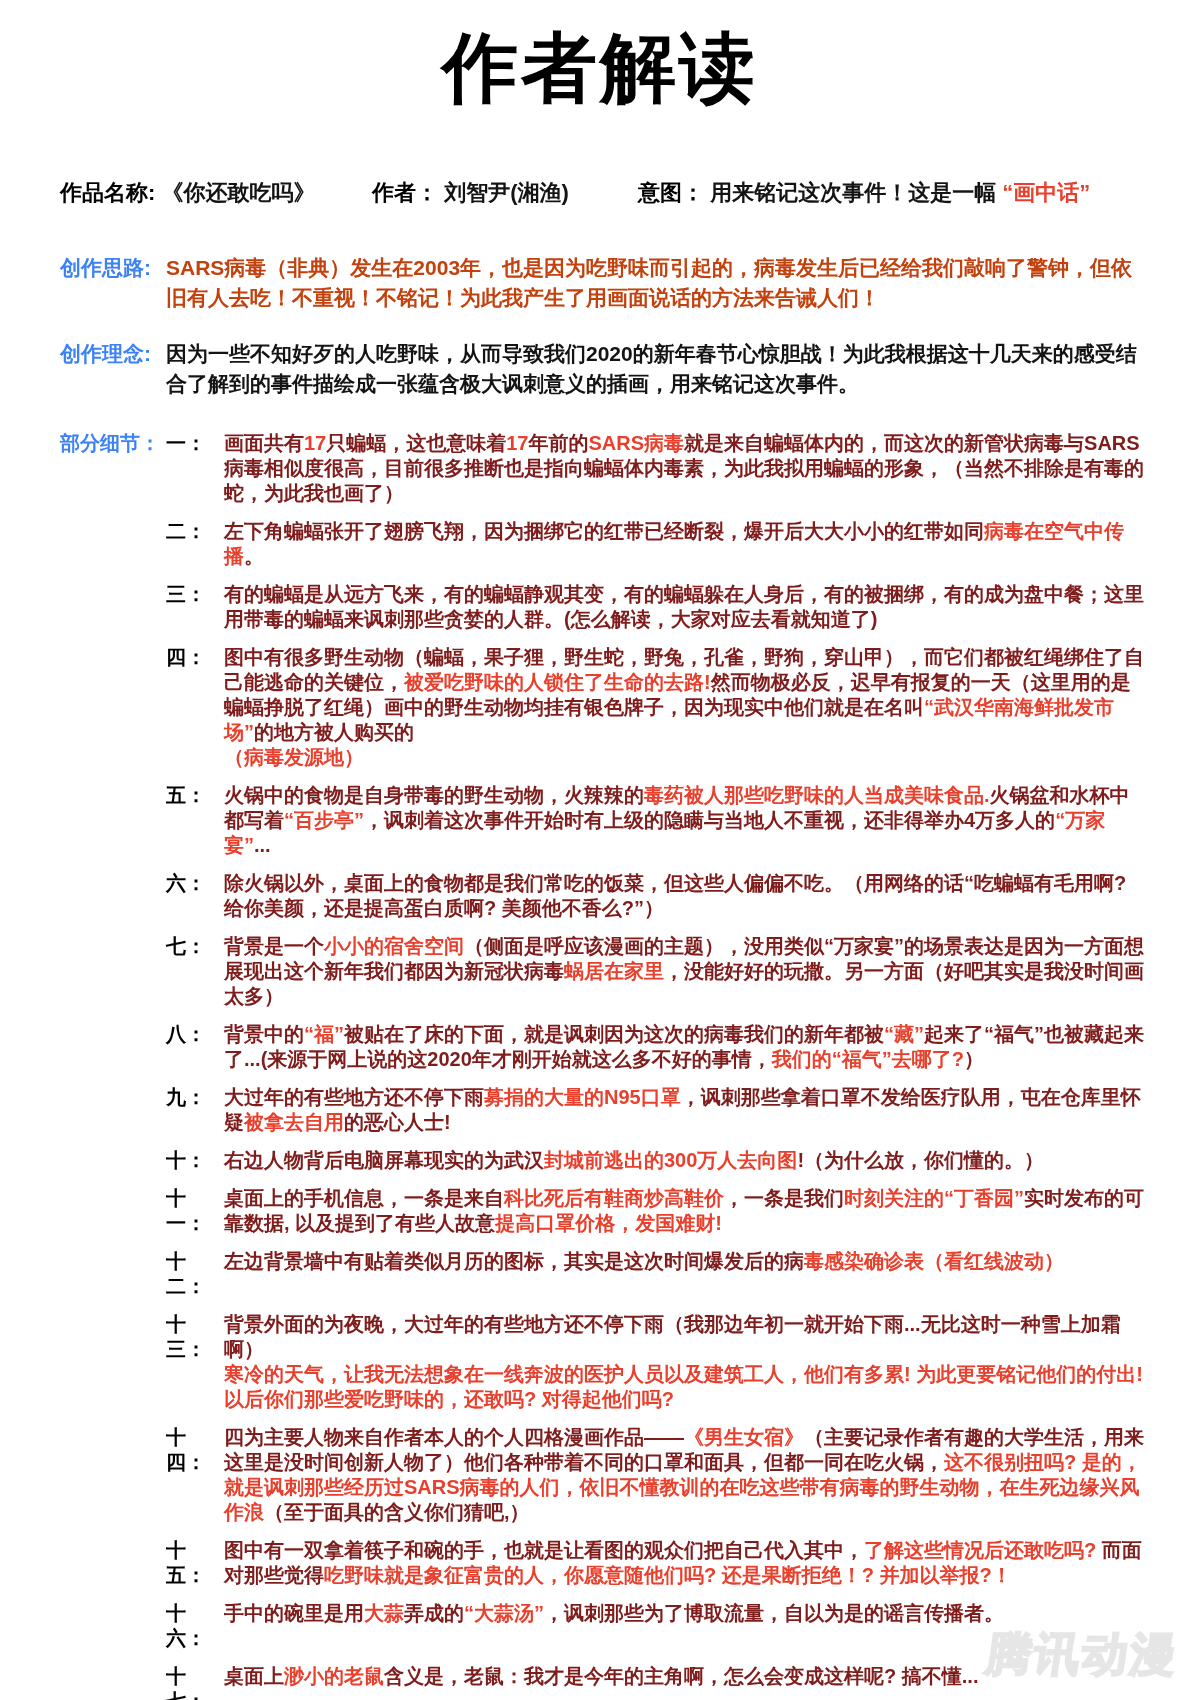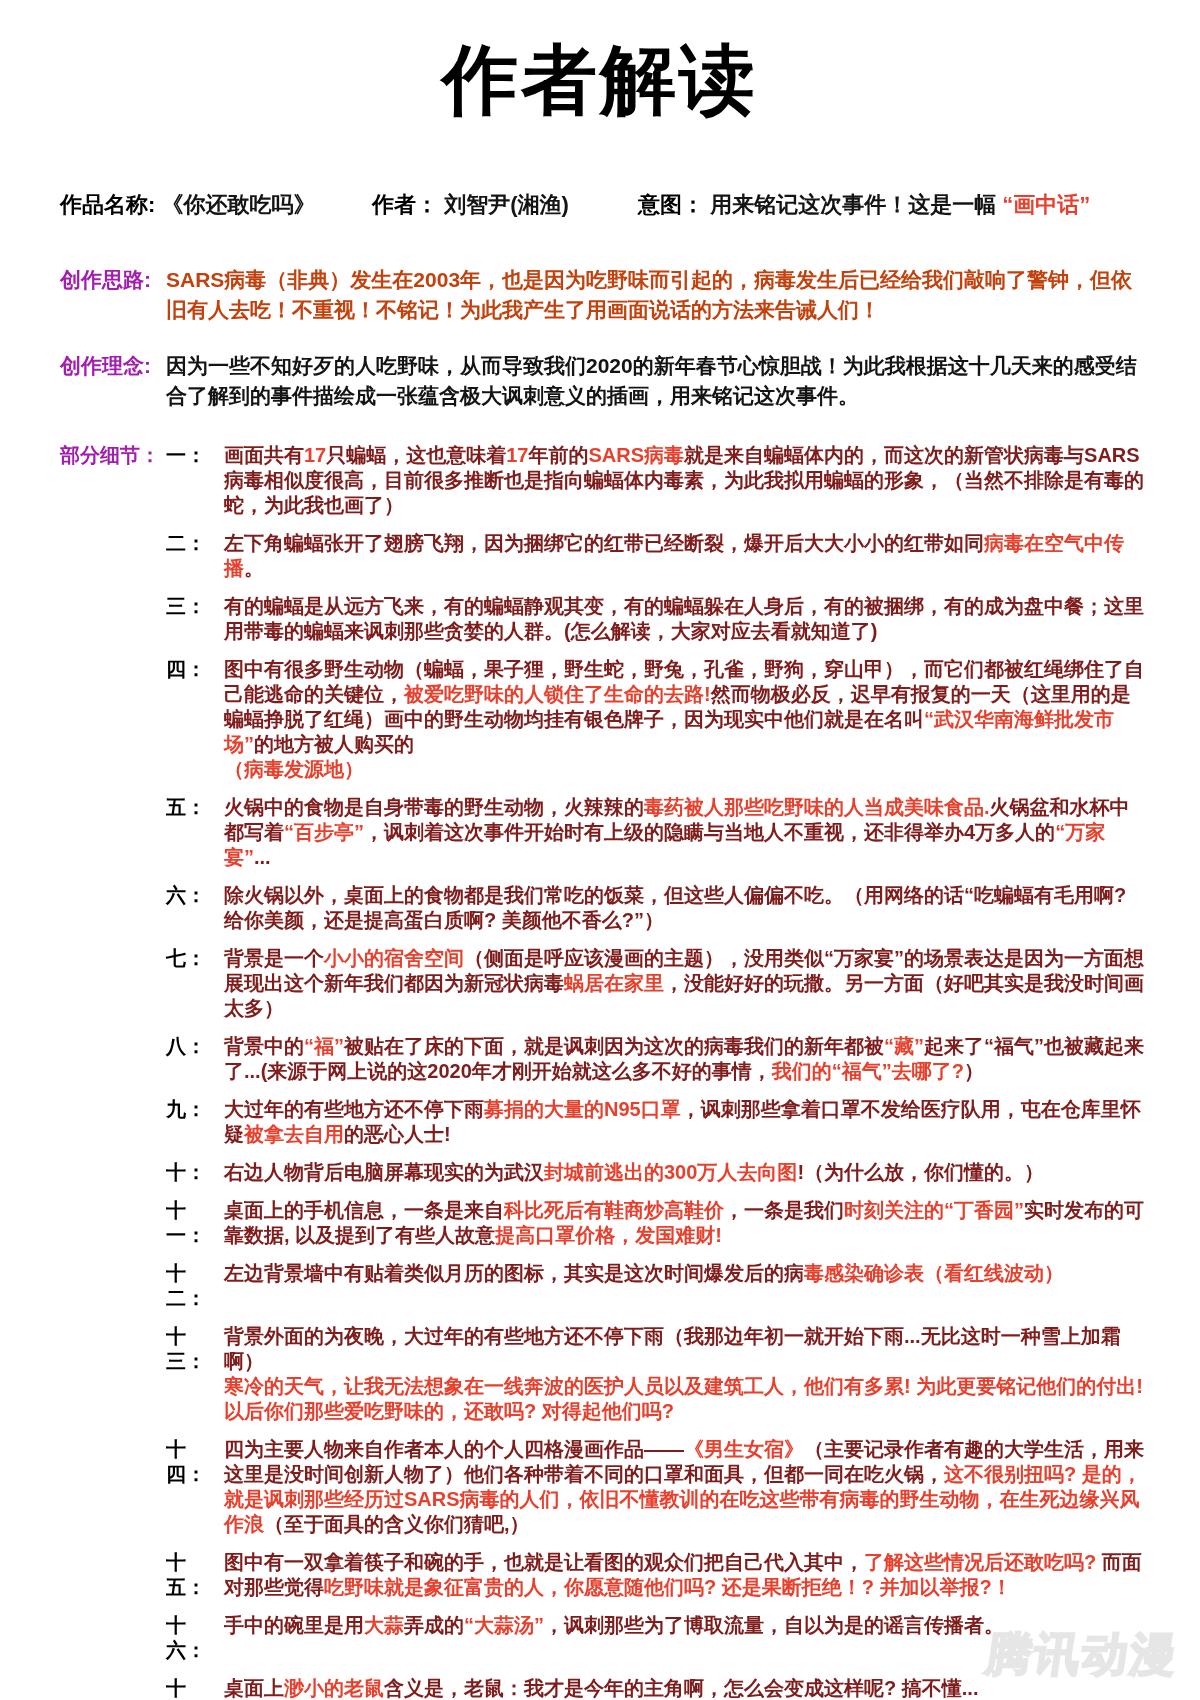--- a/index.html
+++ b/index.html
@@ -5,37 +5,37 @@
   * { box-sizing: border-box; }
   html, body { margin: 0; padding: 0; background: #ffffff; }
   body {
     width: 1200px; height: 1700px;
     font-family: "Liberation Sans", "DejaVu Sans", sans-serif;
     font-weight: bold; color: #141414;
   }
   .page { position: relative; width: 1200px; height: 1700px; overflow: hidden; background: #fff; }
 
   .title {
-    margin: 30px 0 0 0; text-align: center;
+    margin: 18px 0 0 0; text-align: center;
     font-size: 76px; font-weight: 900; letter-spacing: 3px; color: #000;
   }
 
   .meta-row {
     display: flex; align-items: baseline;
     padding: 0 55px 0 60px; margin-top: 58px; font-size: 22px; line-height: 28px;
   }
   .meta-name   { width: 312px; flex-shrink: 0; }
   .meta-author { width: 266px; flex-shrink: 0; }
   .meta-intent { flex: 1; }
   .meta-label  { color: #000; }
 
   .section-row {
     display: flex; padding: 0 55px 0 60px; font-size: 21px; line-height: 30px;
   }
-  .section-label { width: 106px; flex-shrink: 0; color: #a21caf; }
+  .section-label { width: 106px; flex-shrink: 0; color: #3b82f6; }
   .section-text  { flex: 1; }
 
   .row-idea    { margin-top: 46px; }
   .row-concept { margin-top: 26px; }
   .row-details { margin-top: 32px; font-size: 20px; line-height: 25px; }
 
   .blue  { color: #c2410c; }
   .seg-k { color: #7f1d1d; }
   .seg-r { color: #e8402d; }
 

